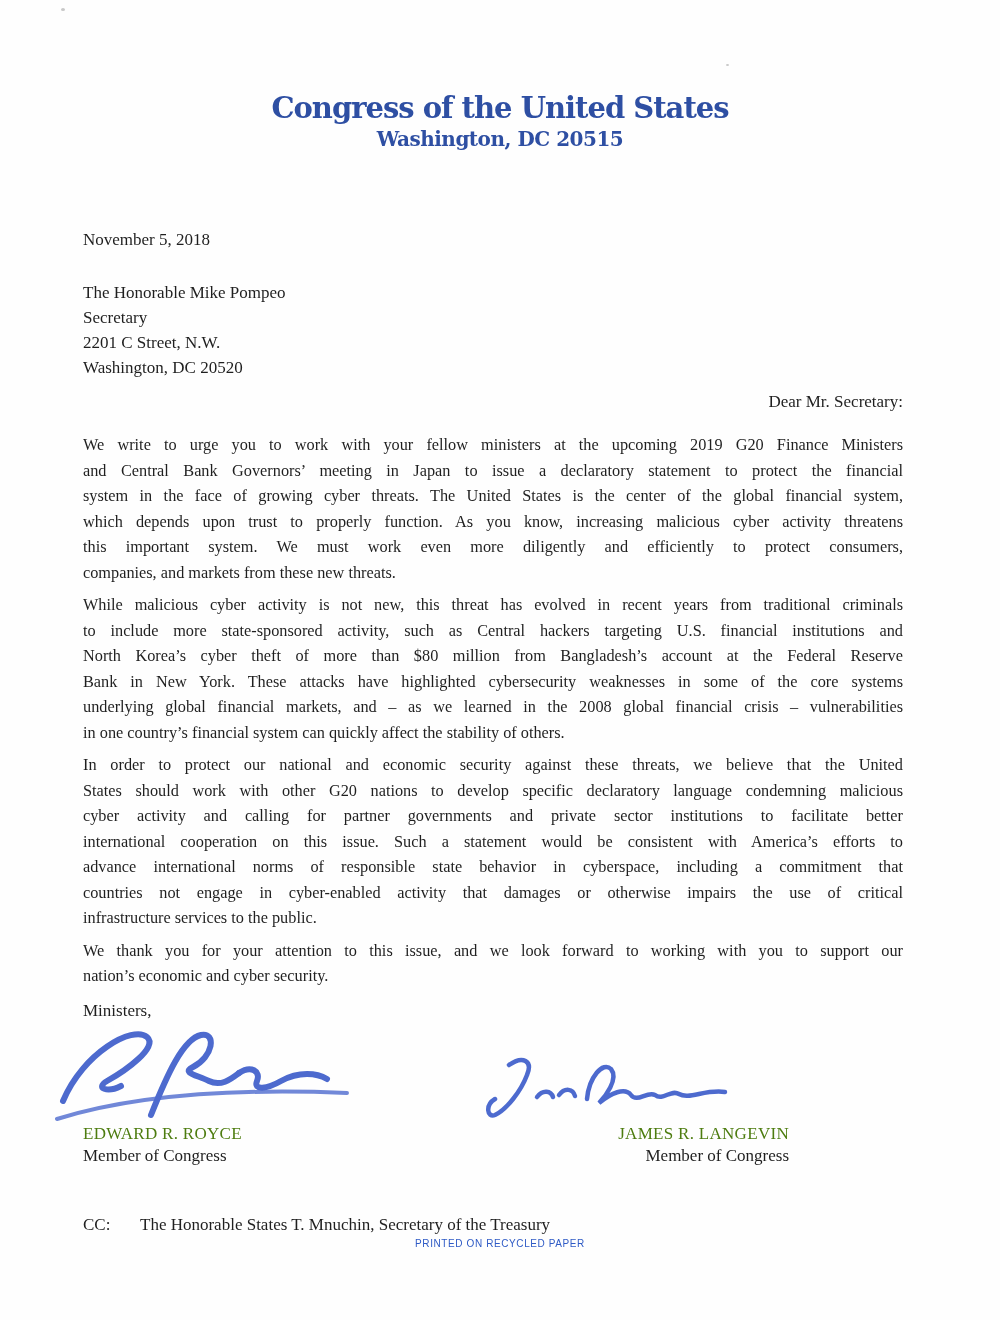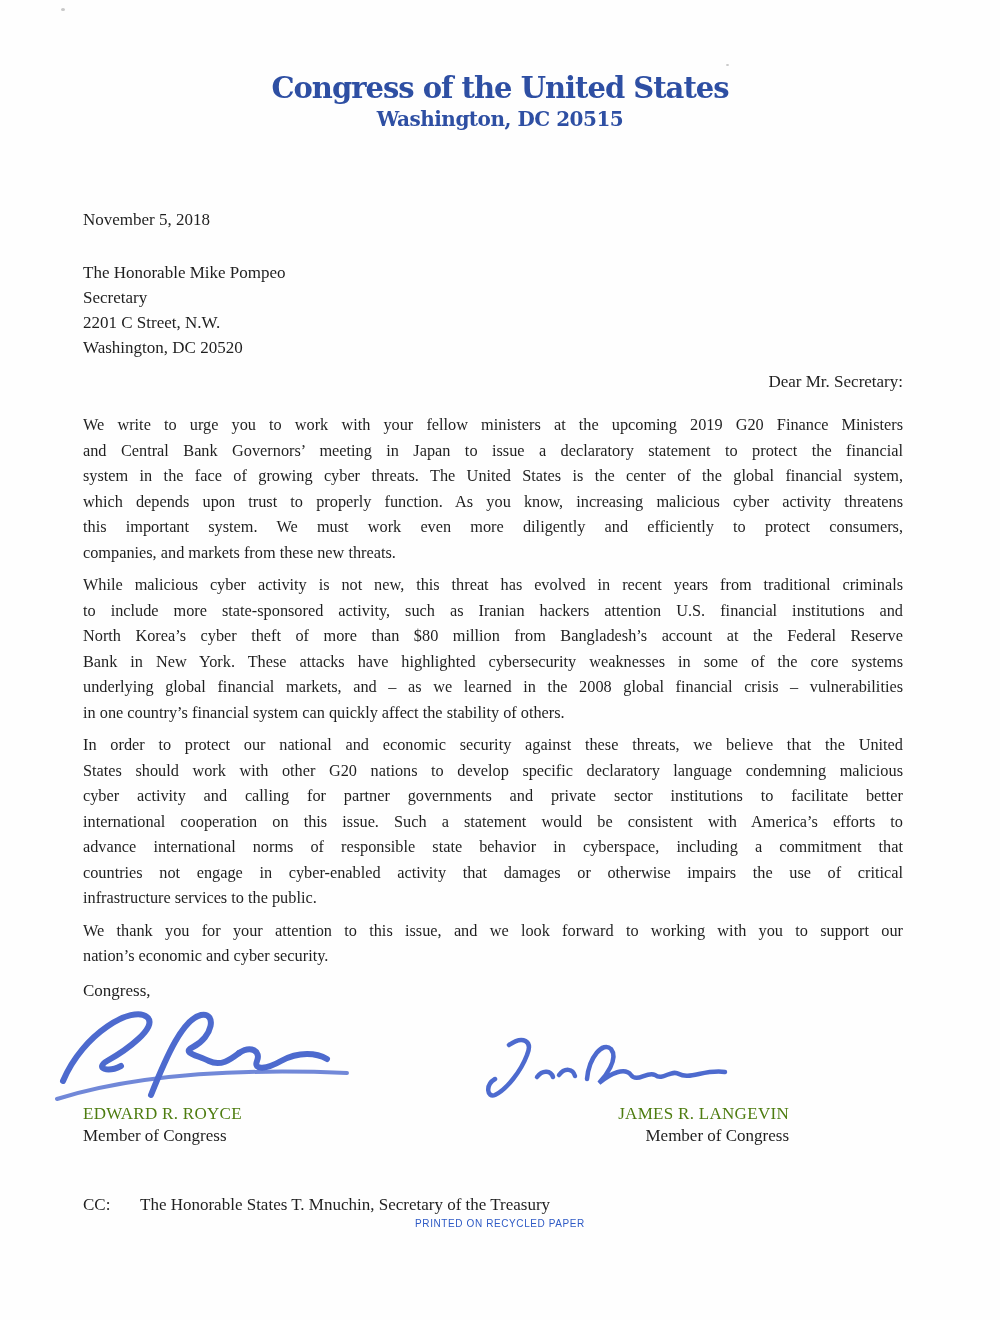--- a/index.html
+++ b/index.html
@@ -6,21 +6,21 @@
   .page {
     position: relative;
     width: 1000px;
     height: 1320px;
     margin: 0 auto;
     background: #fefefe;
     overflow: hidden;
     font-family: "Liberation Serif", "DejaVu Serif", serif;
     color: #1f1f1f;
   }
-  .letterhead { padding-top: 70px; text-align: center; }
+  .letterhead { padding-top: 90px; text-align: center; }
   .lh-title {
     font-family: "DejaVu Serif", "Liberation Serif", serif;
     font-weight: 700;
     font-size: 29px;
     line-height: 36px;
     letter-spacing: -1px;
     color: #2e4fa3;
   }
   .lh-sub {
     font-family: "DejaVu Serif", "Liberation Serif", serif;
@@ -96,42 +96,42 @@
         <div class="para">
           <div class="bline">We write to urge you to work with your fellow ministers at the upcoming 2019 G20 Finance Ministers</div>
           <div class="bline">and Central Bank Governors’ meeting in Japan to issue a declaratory statement to protect the financial</div>
           <div class="bline">system in the face of growing cyber threats. The United States is the center of the global financial system,</div>
           <div class="bline">which depends upon trust to properly function. As you know, increasing malicious cyber activity threatens</div>
           <div class="bline">this important system. We must work even more diligently and efficiently to protect consumers,</div>
           <div class="bline lastline">companies, and markets from these new threats.</div>
         </div>
         <div class="para">
           <div class="bline">While malicious cyber activity is not new, this threat has evolved in recent years from traditional criminals</div>
-          <div class="bline">to include more state-sponsored activity, such as Iranian hackers attention U.S. financial institutions and</div>
+          <div class="bline">to include more state-sponsored activity, such as Central hackers targeting U.S. financial institutions and</div>
           <div class="bline">North Korea’s cyber theft of more than $80 million from Bangladesh’s account at the Federal Reserve</div>
           <div class="bline">Bank in New York. These attacks have highlighted cybersecurity weaknesses in some of the core systems</div>
           <div class="bline">underlying global financial markets, and – as we learned in the 2008 global financial crisis – vulnerabilities</div>
           <div class="bline lastline">in one country’s financial system can quickly affect the stability of others.</div>
         </div>
         <div class="para">
           <div class="bline">In order to protect our national and economic security against these threats, we believe that the United</div>
           <div class="bline">States should work with other G20 nations to develop specific declaratory language condemning malicious</div>
           <div class="bline">cyber activity and calling for partner governments and private sector institutions to facilitate better</div>
           <div class="bline">international cooperation on this issue. Such a statement would be consistent with America’s efforts to</div>
           <div class="bline">advance international norms of responsible state behavior in cyberspace, including a commitment that</div>
           <div class="bline">countries not engage in cyber-enabled activity that damages or otherwise impairs the use of critical</div>
           <div class="bline lastline">infrastructure services to the public.</div>
         </div>
         <div class="para">
           <div class="bline">We thank you for your attention to this issue, and we look forward to working with you to support our</div>
           <div class="bline lastline">nation’s economic and cyber security.</div>
         </div>
       </div>
 
-    <div class="closing">Congress,</div>
+    <div class="closing">Ministers,</div>
 
     <div class="sig-row">
       <div class="sig-col">
         <svg class="sig-svg-left" width="300" height="100" viewBox="0 0 300 100">
           <g fill="none" stroke="#3e5ecb" stroke-width="6" stroke-linecap="round" opacity="0.92">
             <path d="M 8 78 C 28 30 78 2 92 14 C 104 24 70 48 52 58 C 40 65 52 70 66 63"></path>
             <path d="M 96 92 C 112 52 128 16 146 12 C 162 9 158 34 138 44 C 126 50 142 52 154 58 C 166 64 176 56 184 50"></path>
             <path d="M 184 50 C 196 42 206 48 202 58 C 198 68 212 66 226 58 C 244 48 262 50 272 56"></path>
             <path d="M 2 96 C 60 78 150 64 292 70" stroke-width="4" opacity="0.8"></path>
           </g>

